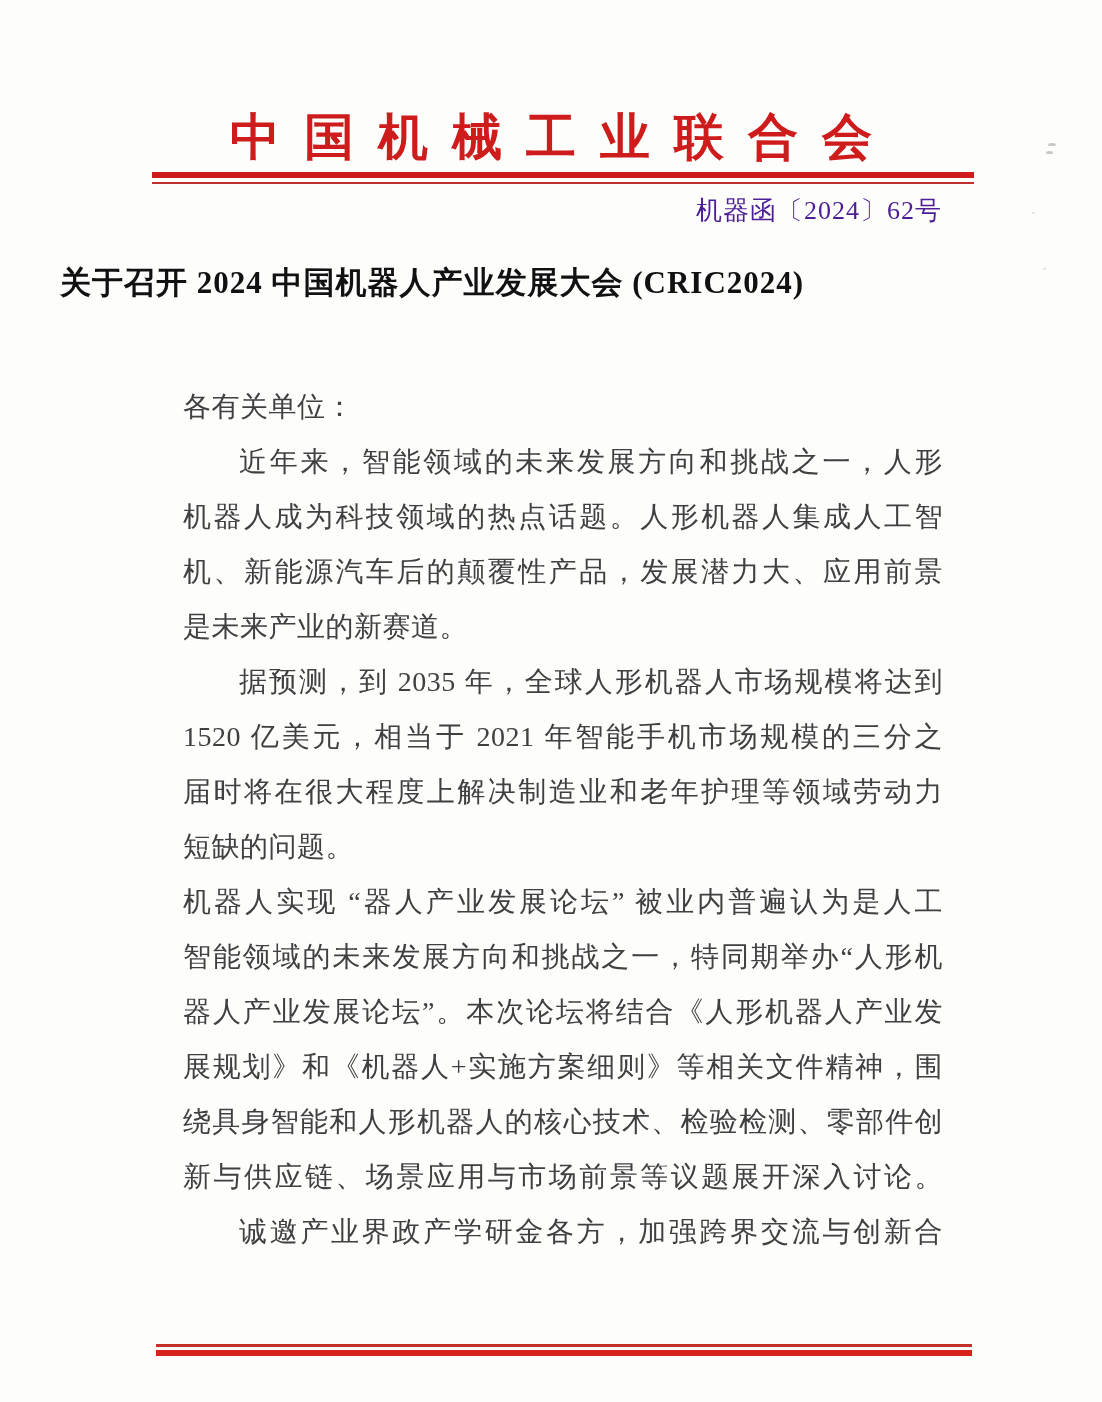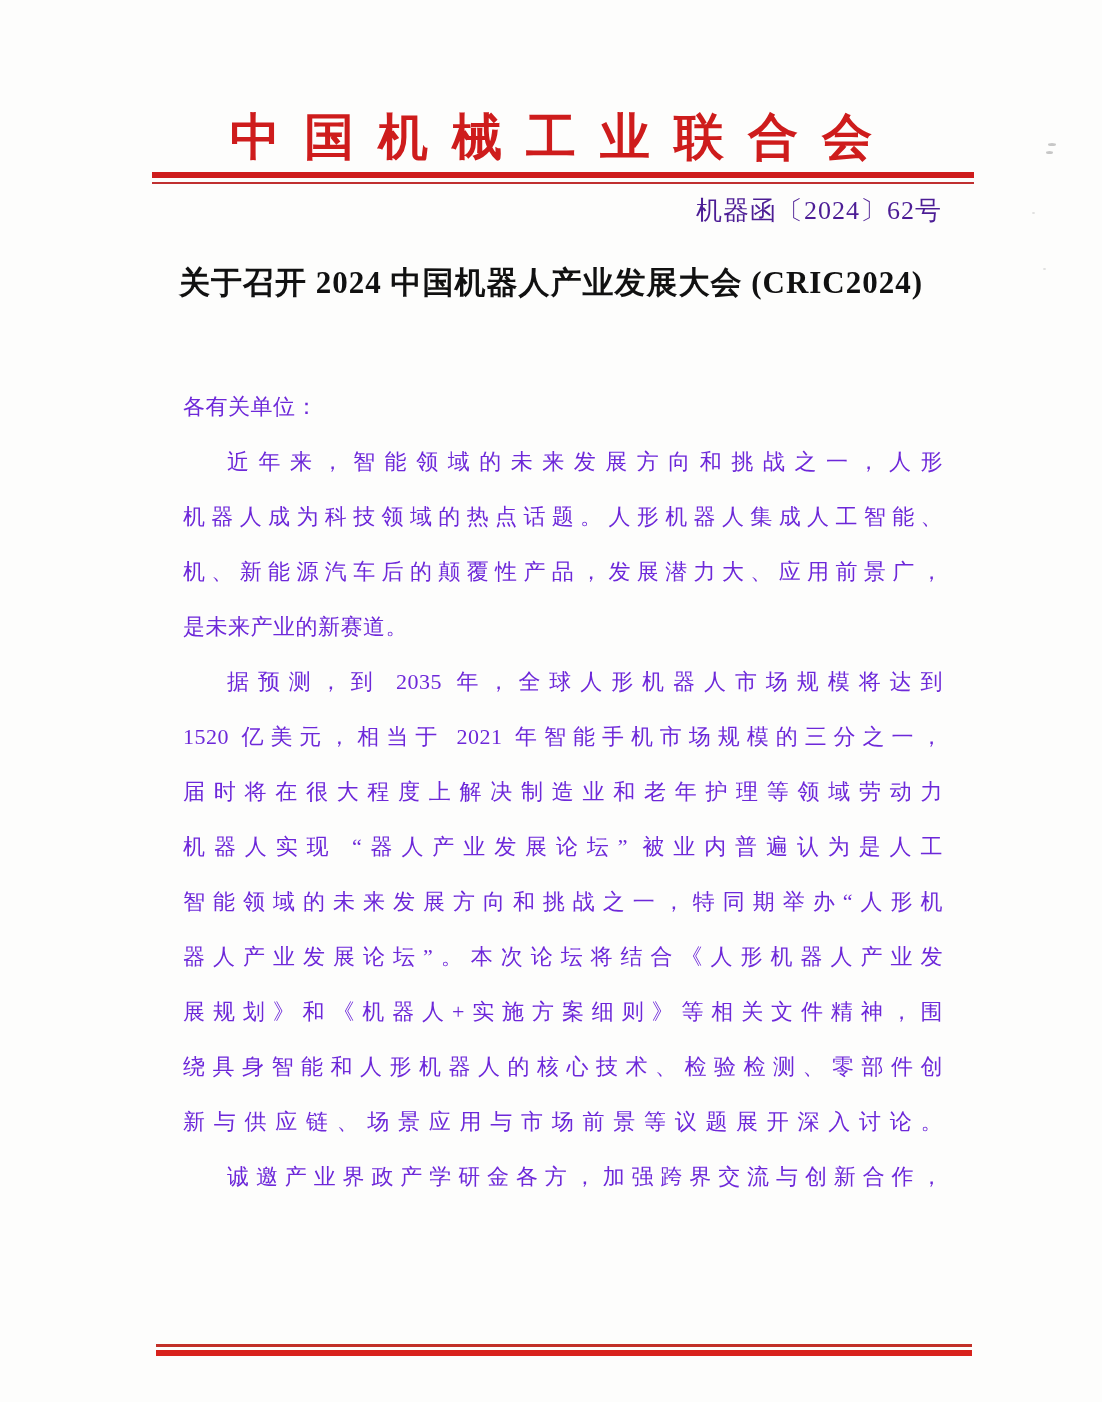--- a/index.html
+++ b/index.html
@@ -27,29 +27,29 @@
   .rule-top .gap{height:4px;}
   .rule-top .thin{height:2px;background:#c03030;}
   .doc-number{
     position:absolute;top:193px;right:160px;
     font-size:26px;letter-spacing:1px;
     color:#4c1d95;
   }
   
   .title{
     position:absolute;top:260px;left:60px;width:982px;
-    text-align:center;font-weight:bold;
+    text-align:left;font-weight:bold;
     font-size:31px;color:#111;
   }
   .title .t1{line-height:46px;letter-spacing:1px;}
   .title .t2{line-height:46px;margin-top:16px;letter-spacing:2px;}
   
   .body{
     position:absolute;top:379px;left:183px;width:760px;
-    font-size:22px;color:#6d28d9;
+    font-size:28px;color:#404040;
   }
   .line{
     height:55px;line-height:55px;
     letter-spacing:0.5px;
     overflow:hidden;
   }
   .ind{text-indent:2em;}
   .jst{text-align:justify;text-align-last:justify;}
   
   .rule-bottom{position:absolute;top:1344px;left:156px;width:816px;}
@@ -84,20 +84,21 @@
 
   <div class="body">
     <div class="line">各有关单位：</div>
     <div class="line ind jst">近年来，智能领域的未来发展方向和挑战之一，人形</div>
     <div class="line jst">机器人成为科技领域的热点话题。人形机器人集成人工智能、</div>
     <div class="line jst">机、新能源汽车后的颠覆性产品，发展潜力大、应用前景广，</div>
     <div class="line">是未来产业的新赛道。</div>
     <div class="line ind jst">据预测，到 2035 年，全球人形机器人市场规模将达到</div>
     <div class="line jst">1520 亿美元，相当于 2021 年智能手机市场规模的三分之一，</div>
     <div class="line jst">届时将在很大程度上解决制造业和老年护理等领域劳动力</div>
+    <div class="line">短缺的问题。</div>
     <div class="line jst">机器人实现 “器人产业发展论坛” 被业内普遍认为是人工</div>
     <div class="line jst">智能领域的未来发展方向和挑战之一，特同期举办“人形机</div>
     <div class="line jst">器人产业发展论坛”。本次论坛将结合《人形机器人产业发</div>
     <div class="line jst">展规划》和《机器人+实施方案细则》等相关文件精神，围</div>
     <div class="line jst">绕具身智能和人形机器人的核心技术、检验检测、零部件创</div>
     <div class="line jst">新与供应链、场景应用与市场前景等议题展开深入讨论。</div>
     <div class="line ind jst">诚邀产业界政产学研金各方，加强跨界交流与创新合作，</div>
   </div>
 
   <div class="rule-bottom">

